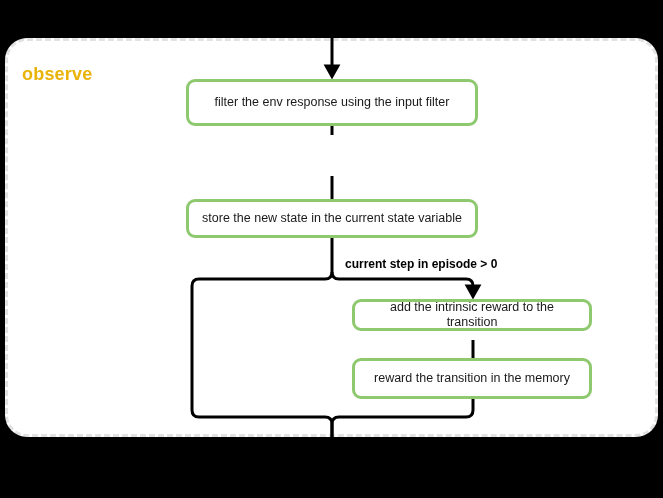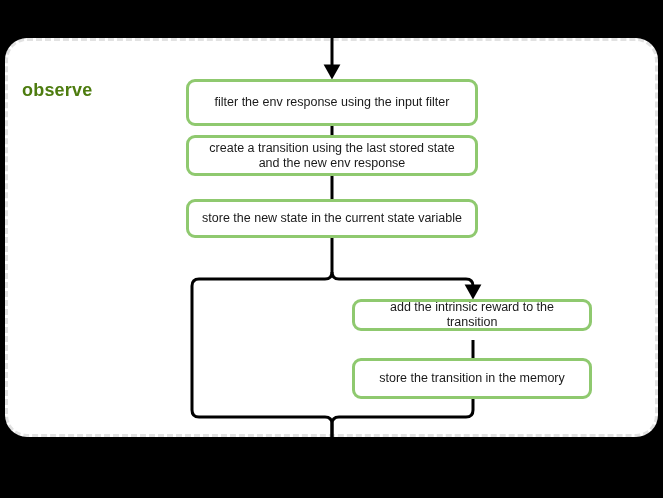--- a/index.html
+++ b/index.html
@@ -23,24 +23,24 @@
     width: 653px;
     height: 399px;
     box-sizing: border-box;
     background: #ffffff;
     border: 3px dashed #e2e2e2;
     border-radius: 22px;
   }
   #group-title {
     position: absolute;
     left: 22px;
-    top: 80px;
+    top: 64px;
     font-size: 18px;
     font-weight: bold;
-    color: #4d7c0f;
+    color: #eab308;
     letter-spacing: 0.2px;
     white-space: nowrap;
   }
   
   .node {
     position: absolute;
     box-sizing: border-box;
     background: #ffffff;
     border: 3px solid #8fc96f;
     border-radius: 9px;
@@ -109,22 +109,22 @@
 
     <path d="M332,272 Q332,279 325,279 L199,279 Q192,279 192,286 L192,410 Q192,417 199,417 L325,417 Q332,417 332,424 L332,437" fill="none" stroke="#000000" stroke-width="3"></path>
 
     <path d="M473,340 L473,358" fill="none" stroke="#000000" stroke-width="3"></path>
 
     <path d="M473,399 L473,410 Q473,417 466,417 L339,417 Q332,417 332,424 L332,437" fill="none" stroke="#000000" stroke-width="3"></path>
   </svg>
 
   <div class="node" id="node-filter">filter the env response using the input filter</div>
 
-  <div class="node" id="node-create">create a transition using the last stored state and the new env response</div>
 
   <div class="node" id="node-store-state">store the new state in the current state variable</div>
 
   <div class="node" id="node-add-reward">add the intrinsic reward to the transition</div>
 
-  <div class="node" id="node-store-trans">store the transition in the memory</div>
+  <div class="node" id="node-store-trans">reward the transition in the memory</div>
 
+  <div id="edge-label-cond">current step in episode &gt; 0</div>
 
 </div>
 
 </body></html>

